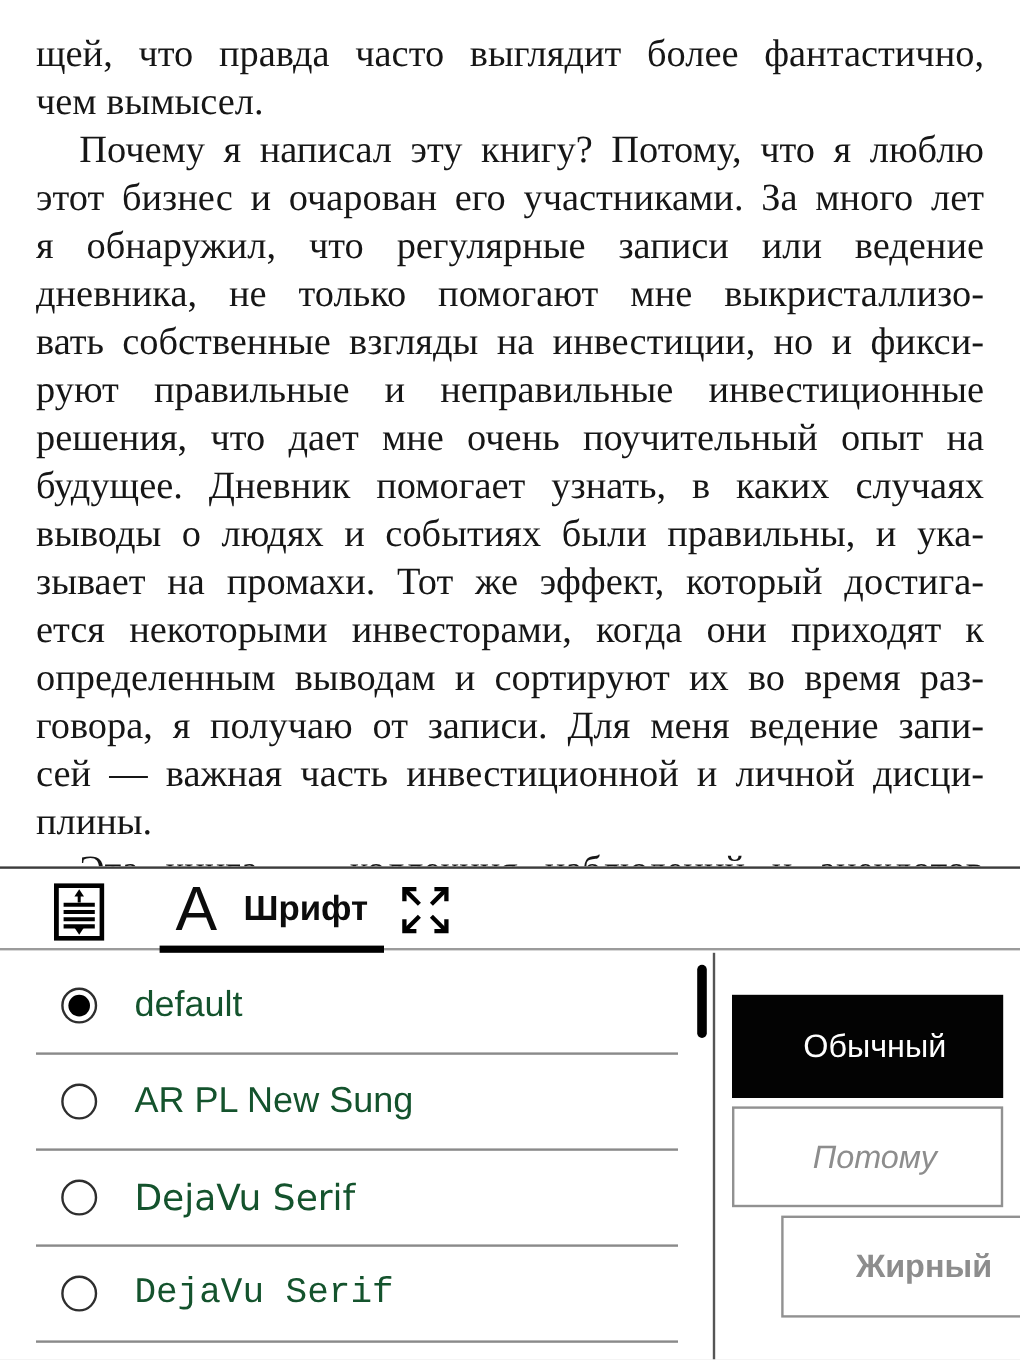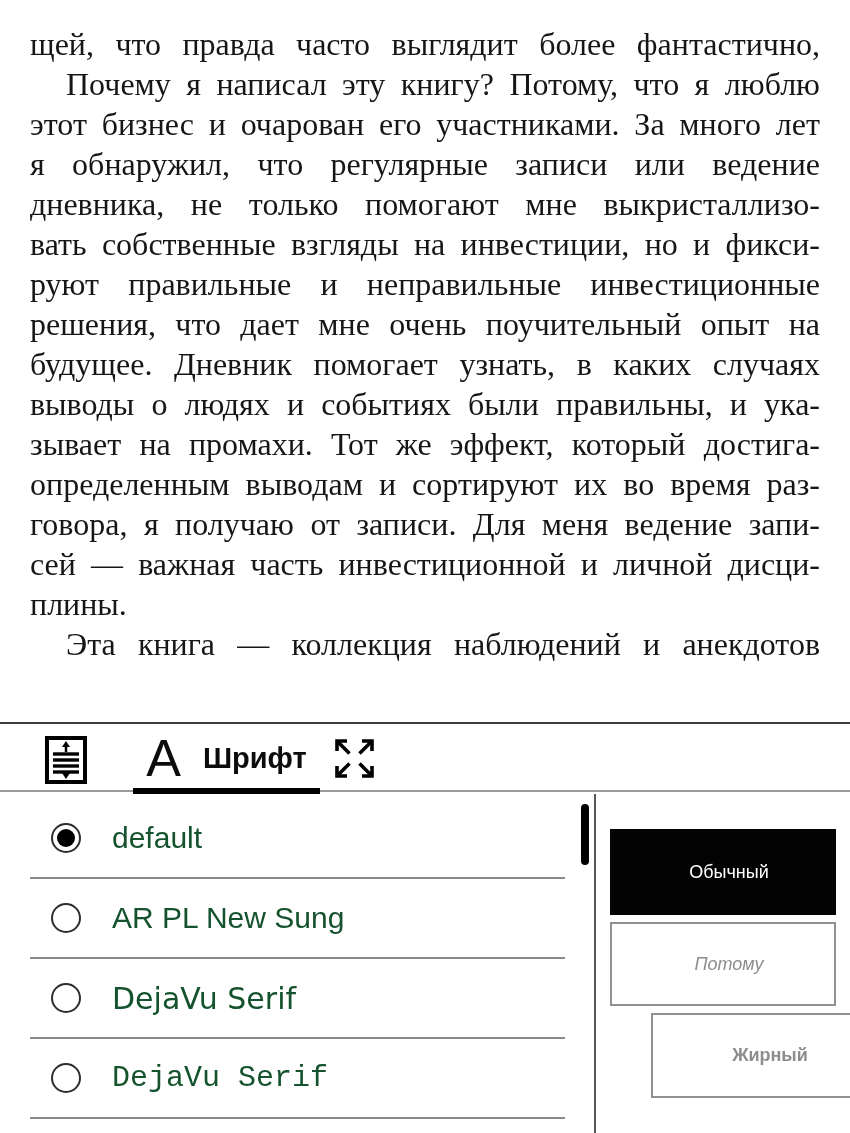--- a/index.html
+++ b/index.html
@@ -147,50 +147,52 @@
   .style-col {
     position: absolute;
     left: 610px; top: 105px;
     width: 226px;
   }
   .style-btn {
     width: 226px;
     display: flex;
     align-items: center;
     justify-content: center;
-    font-size: 18px;
+    font-size: 27px;
     cursor: pointer;
     background: #fff;
     border: 2px solid #919191;
     color: #8d8d8d;
     padding-left: 12px;
   }
   .style-btn.normal { height: 86px; margin-bottom: 7px; background: #030303; border: none; color: #ffffff; }
   .style-btn.italic { height: 84px; margin-bottom: 7px; font-style: italic; }
   .style-btn.bold   { height: 85px; font-weight: bold; margin-left: 41px; }
 
   svg { display: block; }
 </style>
 </head>
 <body>
 
 <div class="screen">
 
   <div class="reading">
     <div class="book-line">щей, что правда часто выглядит более фантастично,</div>
+    <div class="book-line para-end">чем вымысел.</div>
     <div class="book-line indent">Почему я написал эту книгу? Потому, что я люблю</div>
     <div class="book-line">этот бизнес и очарован его участниками. За много лет</div>
     <div class="book-line">я обнаружил, что регулярные записи или ведение</div>
     <div class="book-line">дневника, не только помогают мне выкристаллизо-</div>
     <div class="book-line">вать собственные взгляды на инвестиции, но и фикси-</div>
     <div class="book-line">руют правильные и неправильные инвестиционные</div>
     <div class="book-line">решения, что дает мне очень поучительный опыт на</div>
     <div class="book-line">будущее. Дневник помогает узнать, в каких случаях</div>
     <div class="book-line">выводы о людях и событиях были правильны, и ука-</div>
     <div class="book-line">зывает на промахи. Тот же эффект, который достига-</div>
+    <div class="book-line">ется некоторыми инвесторами, когда они приходят к</div>
     <div class="book-line">определенным выводам и сортируют их во время раз-</div>
     <div class="book-line">говора, я получаю от записи. Для меня ведение запи-</div>
     <div class="book-line">сей — важная часть инвестиционной и личной дисци-</div>
     <div class="book-line para-end">плины.</div>
     <div class="book-line indent">Эта книга — коллекция наблюдений и анекдотов</div>
   </div>
 
   <div class="panel">
 
     <div class="toolbar">

